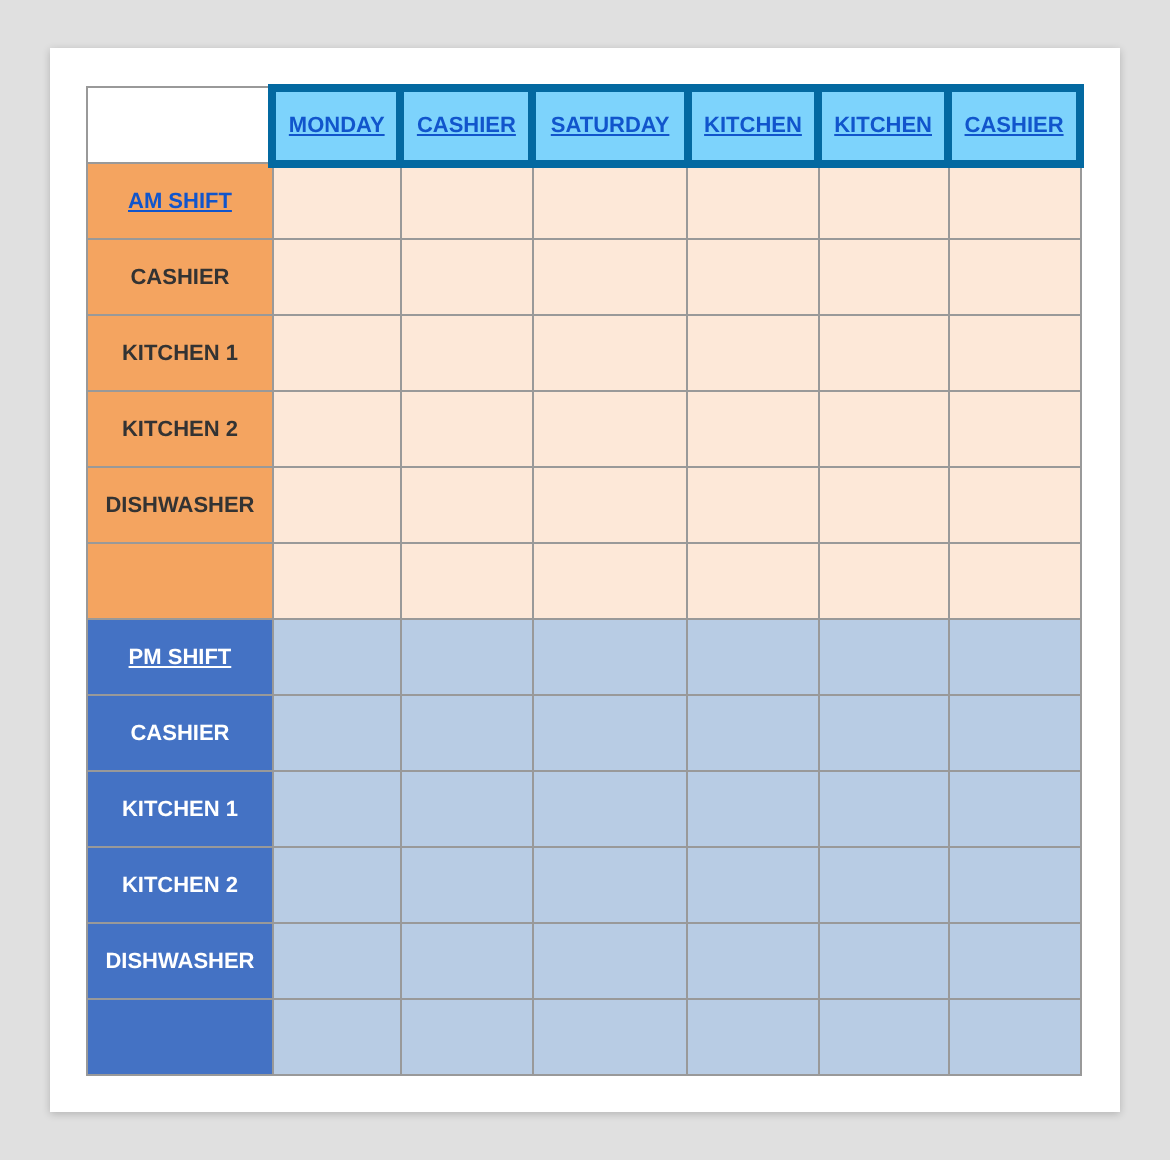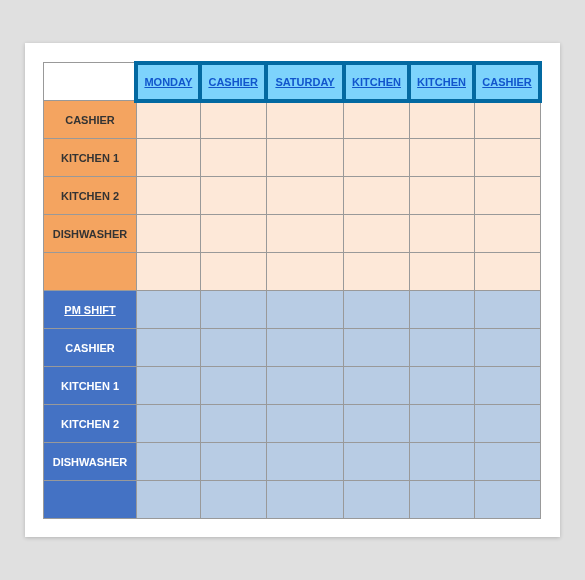--- a/index.html
+++ b/index.html
@@ -99,20 +99,29 @@
         <th class="header-cell">MONDAY</th>
         <th class="header-cell">CASHIER</th>
         <th class="header-cell">SATURDAY</th>
         <th class="header-cell">KITCHEN</th>
         <th class="header-cell">KITCHEN</th>
         <th class="header-cell">CASHIER</th>
       </tr>
     </thead>
     <tbody>
 
+      <tr>
+        <td class="am-shift-header">AM SHIFT</td>
+        <td class="am-data"></td>
+        <td class="am-data"></td>
+        <td class="am-data"></td>
+        <td class="am-data"></td>
+        <td class="am-data"></td>
+        <td class="am-data"></td>
+      </tr>
 
       <tr>
         <td class="am-label">CASHIER</td>
         <td class="am-data"></td>
         <td class="am-data"></td>
         <td class="am-data"></td>
         <td class="am-data"></td>
         <td class="am-data"></td>
         <td class="am-data"></td>
       </tr>

